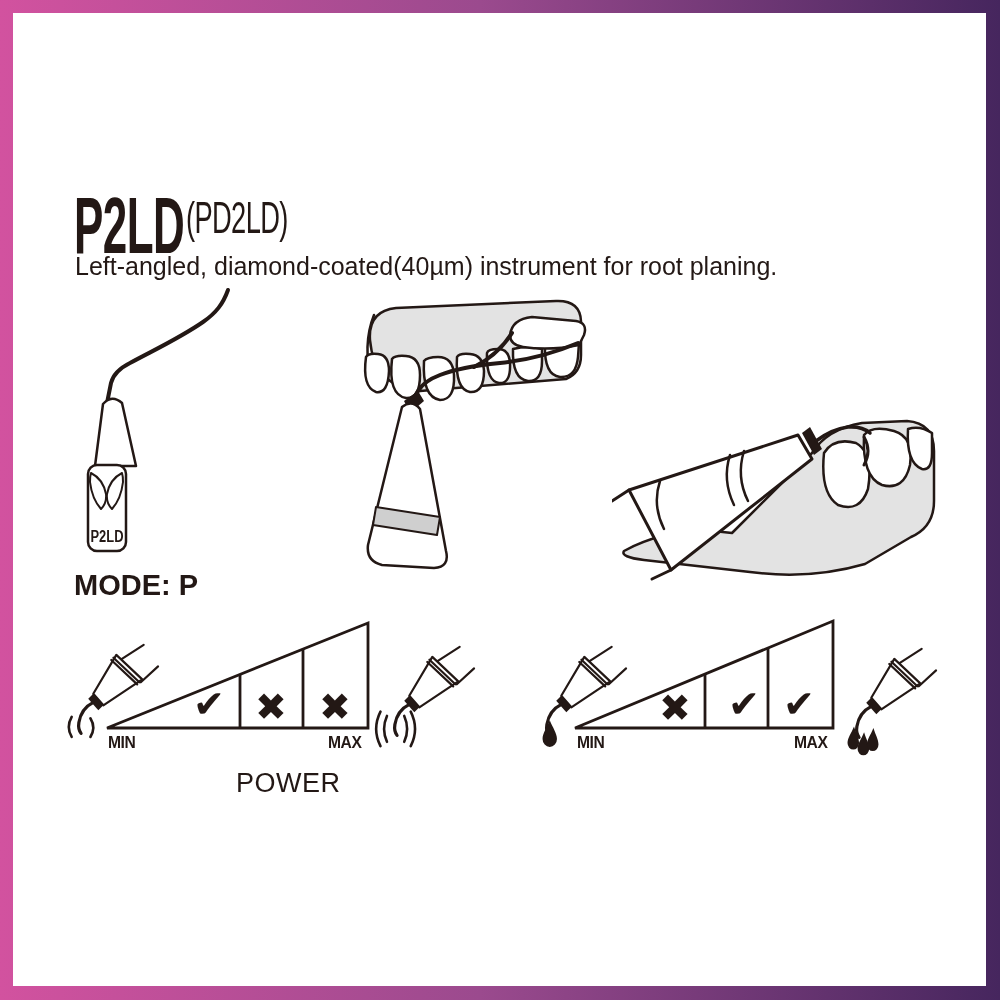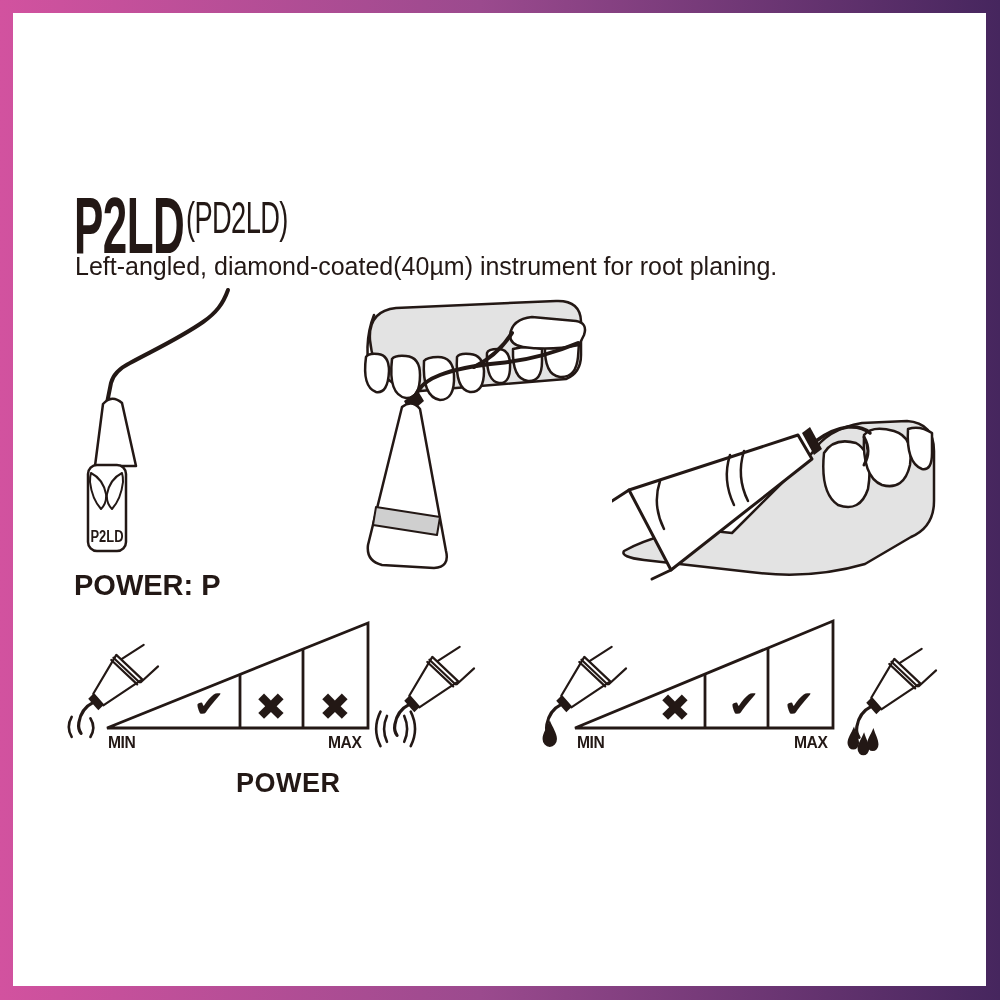--- a/index.html
+++ b/index.html
@@ -35,21 +35,21 @@
   .diagram svg.d-svg{position:absolute;left:0;top:0;}
   .mark{
     position:absolute;transform:translate(-50%,-50%);
     font-family:"DejaVu Sans",sans-serif;font-weight:bold;font-size:38px;
     line-height:1;color:#231815;
   }
   .minmax{
     position:absolute;font-size:17px;font-weight:bold;letter-spacing:-0.5px;
     transform:scaleX(0.92);transform-origin:left top;
   }
-  .d-title{position:absolute;top:150px;font-size:27px;font-weight:bold;letter-spacing:0.5px;}
+  .d-title{position:absolute;top:150px;font-size:27px;font-weight:normal;letter-spacing:0.5px;}
 
   .illus{position:absolute;}
   .i-tip{left:70px;top:282px;}
   .i-front{left:360px;top:295px;}
   .i-side{left:612px;top:393px;}
 
   
   .ln{fill:none;stroke:#231815;stroke-width:2.5;stroke-linecap:round;}
   .wh{fill:#ffffff;stroke:#231815;stroke-width:2.5;stroke-linejoin:round;}
   .gy{fill:#e3e3e3;stroke:#231815;stroke-width:2.5;stroke-linejoin:round;}
@@ -145,21 +145,21 @@
       <path class="s-ln" d="M59,177 L40,186"></path>
       <path class="wh" style="stroke-width:3" d="M17,97 L186,42 L200,66 L59,177 Z"></path>
       <path class="ln" d="M118,62 Q110,87 122,112"></path>
       <path class="ln" d="M132,58 Q124,84 136,108"></path>
       <path class="ln" d="M48,88 Q40,112 52,136"></path>
       <path class="ink" d="M190,40 L202,62 L210,56 L198,34 Z"></path>
       <path class="wire" style="stroke-width:3.5" d="M204,48 Q220,36 236,34 Q250,33 258,40"></path>
       <path class="ln" style="stroke-width:3" d="M252,44 Q260,58 252,72"></path>
     </svg>
 
-    <div class="abs mode-label">POWER: P</div>
+    <div class="abs mode-label">MODE: P</div>
 
     <div class="diagram power">
       <svg class="d-svg" width="420" height="160" viewBox="0 0 420 160">
         <path class="tri" d="M47,110 L308,110 L308,5 Z"></path>
         <path class="tri" d="M180,110 L180,56"></path>
         <path class="tri" d="M243,110 L243,31"></path>
         <g transform="translate(16,34) scale(0.72)">
           <use href="#g-scaler"></use>
             <use href="#g-parens"></use>
         </g>

